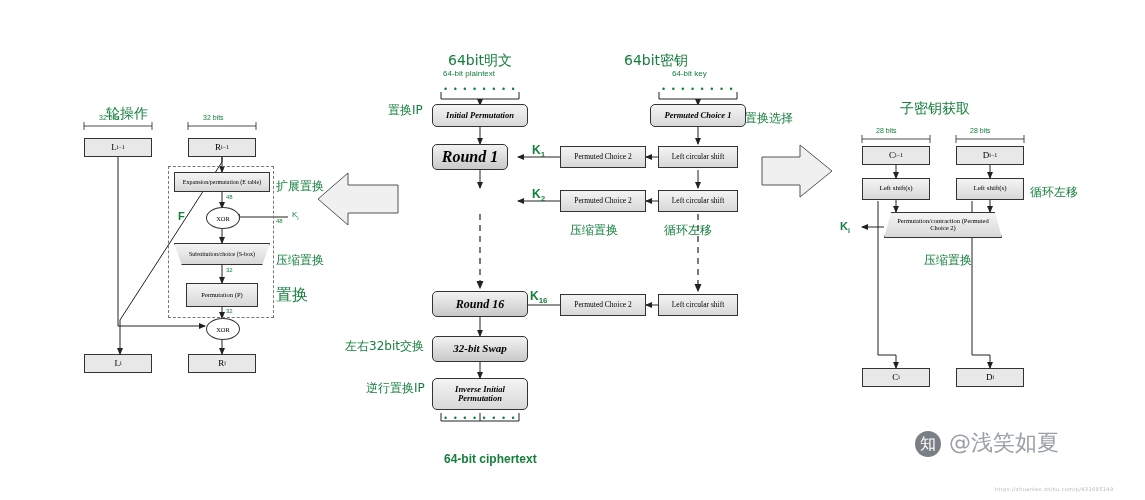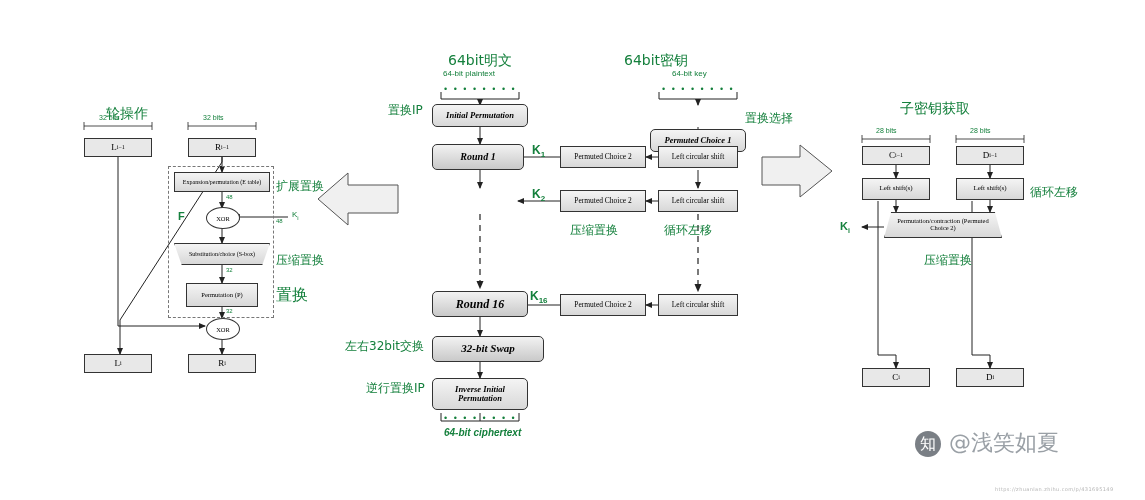--- a/index.html
+++ b/index.html
@@ -173,47 +173,47 @@
   <div class="lbl" style="left:444px;top:84px;font-size:9px;letter-spacing:2px;">• • • • • • • •</div>
 
   <div class="lbl cn" style="left:624px;top:52px;font-size:14px;">64bit密钥</div>
   <div class="lbl" style="left:672px;top:69px;font-size:8px;">64-bit key</div>
   <div class="lbl" style="left:662px;top:84px;font-size:9px;letter-spacing:2px;">• • • • • • • •</div>
 
   <div class="lbl cn" style="left:388px;top:102px;font-size:12px;">置换IP</div>
   <div class="node rounded" style="left:432px;top:104px;width:96px;height:23px;font-size:8.5px;font-weight:bold;">Initial Permutation</div>
 
   <div class="lbl cn" style="left:745px;top:110px;font-size:12px;">置换选择</div>
-  <div class="node rounded" style="left:650px;top:104px;width:96px;height:23px;font-size:8.5px;font-weight:bold;margin-top:25px;">Permuted Choice 1</div>
-
-  <div class="node rounded round-box" style="left:432px;top:144px;width:92px;height:26px;font-size:10px;">Round 1</div>
+  <div class="node rounded" style="left:650px;top:104px;width:96px;height:23px;font-size:8.5px;font-weight:bold;">Permuted Choice 1</div>
+
+  <div class="node rounded round-box" style="left:432px;top:144px;width:76px;height:26px;font-size:16px;">Round 1</div>
   <div class="node rounded round-box" style="left:432px;top:291px;width:96px;height:26px;font-size:12px;">Round 16</div>
 
   <div class="lbl" style="left:532px;top:143px;font-size:12px;font-weight:bold;"><span>K</span><sub style="font-size:8px;">1</sub></div>
   <div class="lbl" style="left:532px;top:187px;font-size:12px;font-weight:bold;"><span>K</span><sub style="font-size:8px;">2</sub></div>
   <div class="lbl" style="left:530px;top:289px;font-size:12px;font-weight:bold;"><span>K</span><sub style="font-size:8px;">16</sub></div>
 
   <div class="node" style="left:560px;top:146px;width:86px;height:22px;font-size:7.5px;">Permuted Choice 2</div>
   <div class="node" style="left:560px;top:190px;width:86px;height:22px;font-size:7.5px;">Permuted Choice 2</div>
   <div class="node" style="left:560px;top:294px;width:86px;height:22px;font-size:7.5px;">Permuted Choice 2</div>
 
   <div class="node" style="left:658px;top:146px;width:80px;height:22px;font-size:7.5px;">Left circular shift</div>
   <div class="node" style="left:658px;top:190px;width:80px;height:22px;font-size:7.5px;">Left circular shift</div>
   <div class="node" style="left:658px;top:294px;width:80px;height:22px;font-size:7.5px;">Left circular shift</div>
 
   <div class="lbl cn" style="left:570px;top:222px;font-size:12px;">压缩置换</div>
   <div class="lbl cn" style="left:664px;top:222px;font-size:12px;">循环左移</div>
 
   <div class="lbl cn" style="left:345px;top:338px;font-size:12px;">左右32bit交换</div>
-  <div class="node rounded round-box" style="left:432px;top:336px;width:112px;height:26px;font-size:11px;">32-bit Swap</div>
+  <div class="node rounded round-box" style="left:432px;top:336px;width:96px;height:26px;font-size:11px;">32-bit Swap</div>
 
   <div class="lbl cn" style="left:366px;top:380px;font-size:12px;">逆行置换IP</div>
   <div class="node rounded" style="left:432px;top:378px;width:96px;height:32px;font-size:8.5px;font-weight:bold;padding:0 6px;">Inverse Initial Permutation</div>
   <div class="lbl" style="left:444px;top:413px;font-size:9px;letter-spacing:2px;">• • • • • • • •</div>
-  <div class="lbl" style="left:444px;top:427px;font-size:10px;font-weight:bold;font-style:italic;">64-bit ciphertext</div>
+  <div class="lbl" style="left:444px;top:452px;font-size:12px;font-weight:bold;">64-bit ciphertext</div>
 
   <div class="lbl cn" style="left:106px;top:105px;font-size:14px;">轮操作</div>
 
   <div class="lbl" style="left:99px;top:114px;font-size:7px;">32 bits</div>
   <div class="lbl" style="left:203px;top:114px;font-size:7px;">32 bits</div>
 
   <div class="node plain" style="left:84px;top:138px;width:68px;height:19px;font-size:9px;">
       <span>L</span>
       <sub style="font-size:6px;">i−1</sub>
     </div>

